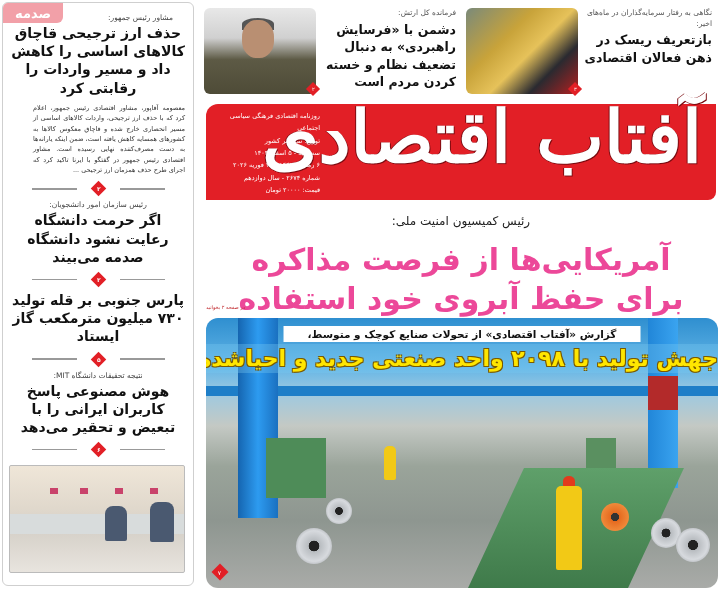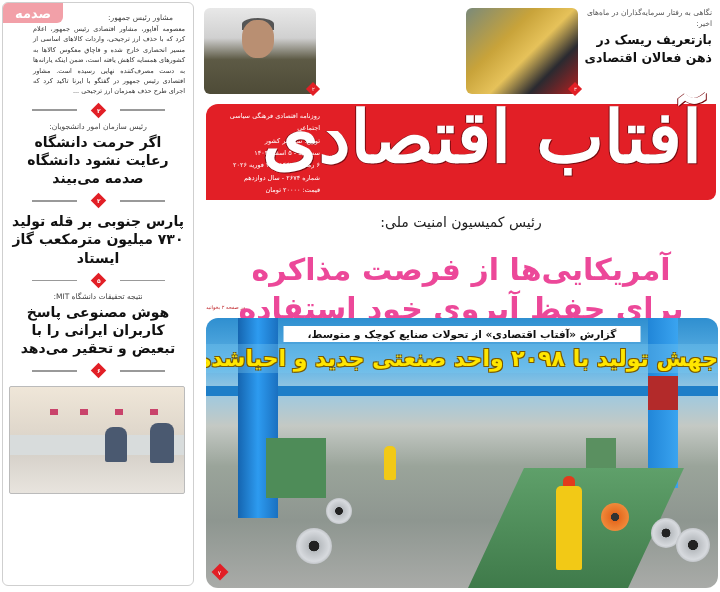--- a/index.html
+++ b/index.html
@@ -75,21 +75,21 @@
     }
     .mast-site { font-family: "Liberation Sans", sans-serif; font-weight: bold; font-size: 9px; direction: ltr; text-align: center; }
     .mast-logo {
       position: absolute; right: 14px; top: -10px; color: #fff; font-size: 72px; font-weight: bold;
       font-family: "DejaVu Serif", serif; line-height: 1.2; letter-spacing: -2px;
       text-shadow: 1px 1px 0 #7a0b10, -1px 0 0 #7a0b10;
     }
 
     
     .lead { position: absolute; left: 206px; top: 214px; width: 510px; text-align: center; }
-    .lead .kicker { font-size: 14px; color: #222; margin-bottom: 20px; }
+    .lead .kicker { font-size: 12px; color: #222; margin-bottom: 12px; }
     .lead .big {
       font-size: 30px; font-weight: 900; line-height: 1.3; color: #ec4899; letter-spacing: -0.5px;
     }
     .see-page { position: absolute; left: 206px; top: 304px; font-size: 5px; color: #c0282d; }
 
     
     .feature {
       position: absolute; left: 206px; top: 318px; width: 512px; height: 270px;
       border-radius: 12px; overflow: hidden;
       background:
@@ -129,20 +129,21 @@
     .page-badge span { transform: rotate(-45deg); color: #fff; font-size: 6px; }
   </style>
 </head>
 <body>
 
 <div class="left-col">
   <div class="jostar-tag">صدمه</div>
 
   <div>
     <div class="kicker first">مشاور رئیس جمهور:</div>
+    <div class="hl hl-lead">حذف ارز ترجیحی قاچاق کالاهای اساسی را کاهش داد و مسیر واردات را رقابتی کرد</div>
     <div class="body-text">معصومه آقاپور، مشاور اقتصادی رئیس جمهور، اعلام کرد که با حذف ارز ترجیحی، واردات کالاهای اساسی از مسیر انحصاری خارج شده و قاچاق معکوس کالاها به کشورهای همسایه کاهش یافته است، ضمن اینکه یارانه‌ها به دست مصرف‌کننده نهایی رسیده است. مشاور اقتصادی رئیس جمهور در گفتگو با ایرنا تاکید کرد که اجرای طرح حذف همزمان ارز ترجیحی ...</div>
   </div>
   <div class="sep">
     <div class="line"></div>
     <div class="diamond">
         <span>۲</span>
       </div>
     <div class="line"></div>
   </div>
 
@@ -195,20 +196,24 @@
 
 <div class="top-strip">
   <div class="teaser teaser-1">
     <div class="photo photo-general">
       <div class="hair"></div>
       <div class="head"></div>
     </div>
     <div class="photo-badge">
         <span>۲</span>
       </div>
+    <div class="text">
+      <div class="kicker">فرمانده کل ارتش:</div>
+      <div class="t-hl">دشمن با «فرسایش راهبردی» به دنبال تضعیف نظام و خسته کردن مردم است</div>
+    </div>
   </div>
   <div class="teaser teaser-2">
     <div class="photo photo-gold"></div>
     <div class="photo-badge">
         <span>۳</span>
       </div>
     <div class="text">
       <div class="kicker">نگاهی به رفتار سرمایه‌گذاران در ماه‌های اخیر:</div>
       <div class="t-hl">بازتعریف ریسک در ذهن فعالان اقتصادی</div>
     </div>

